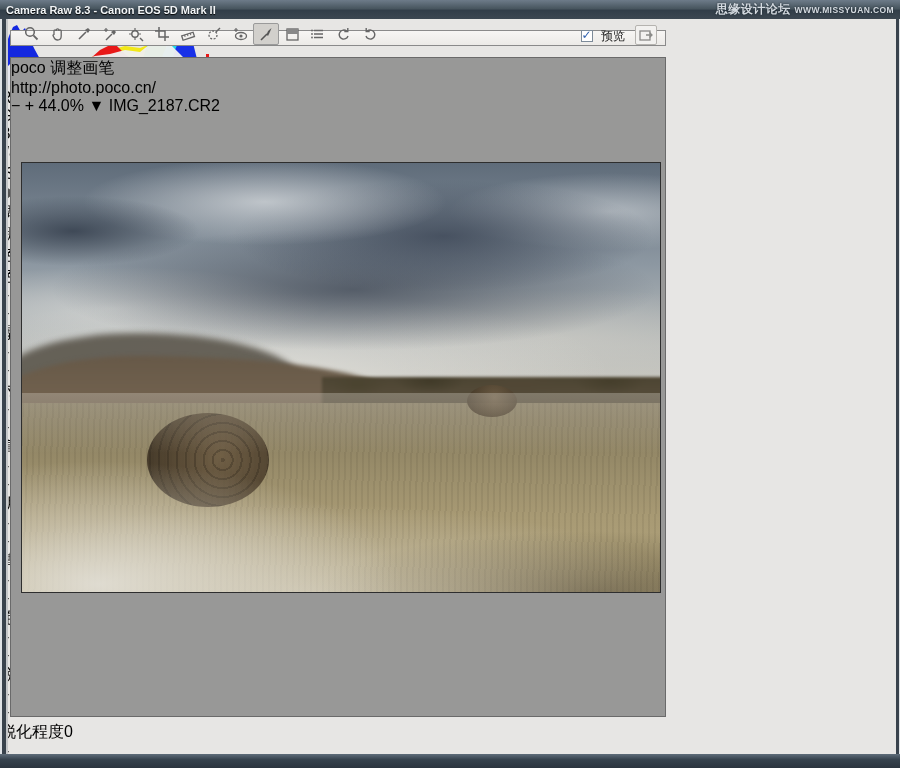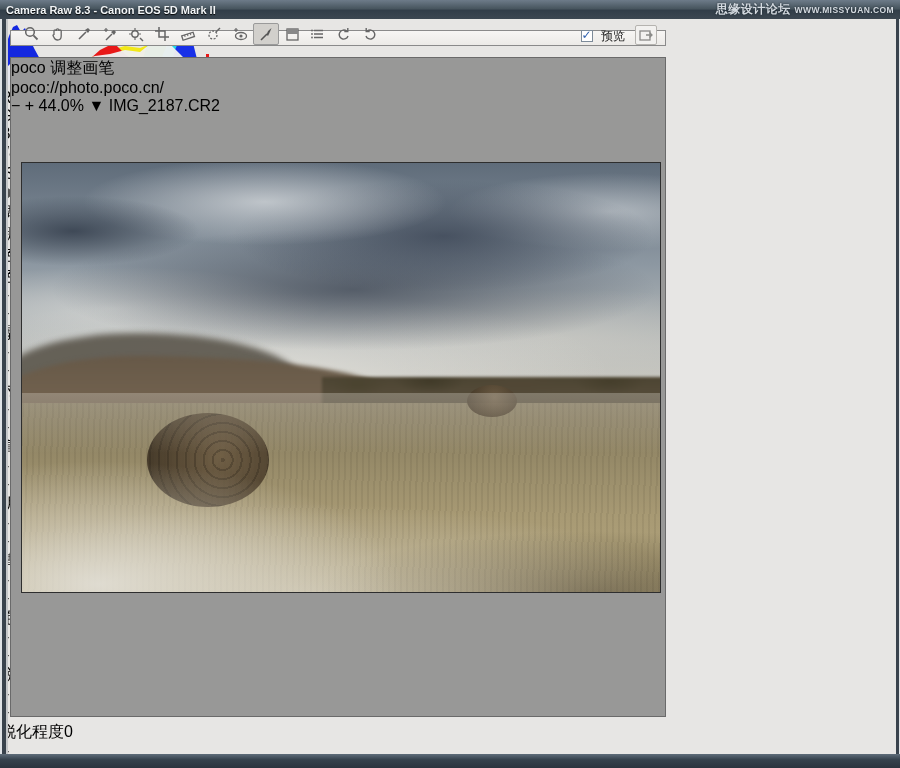--- a/index.html
+++ b/index.html
@@ -223,21 +223,21 @@
       <div class="bale bale-5"></div>
       <div class="fog"></div>
       <div class="pin-white"></div>
       <div class="anno-ellipse">
         <div class="anno-pin"></div>
       </div>
       <div class="anno-arrow"></div>
     </div>
     <div id="photo-watermark">
       <div class="wm1"><span class="poco">poco</span> <span>调整画笔</span></div>
-      <div class="wm2">poco://photo.poco.cn/</div>
+      <div class="wm2">http://photo.poco.cn/</div>
     </div>
     <div id="canvas-strip">
       <span class="zoom-btn">−</span>
       <span class="zoom-btn">+</span>
       <span id="zoom-level">44.0%</span>
       <span id="zoom-dd">▼</span>
       <span id="filename">IMG_2187.CR2</span>
     </div>
   </div>
 

